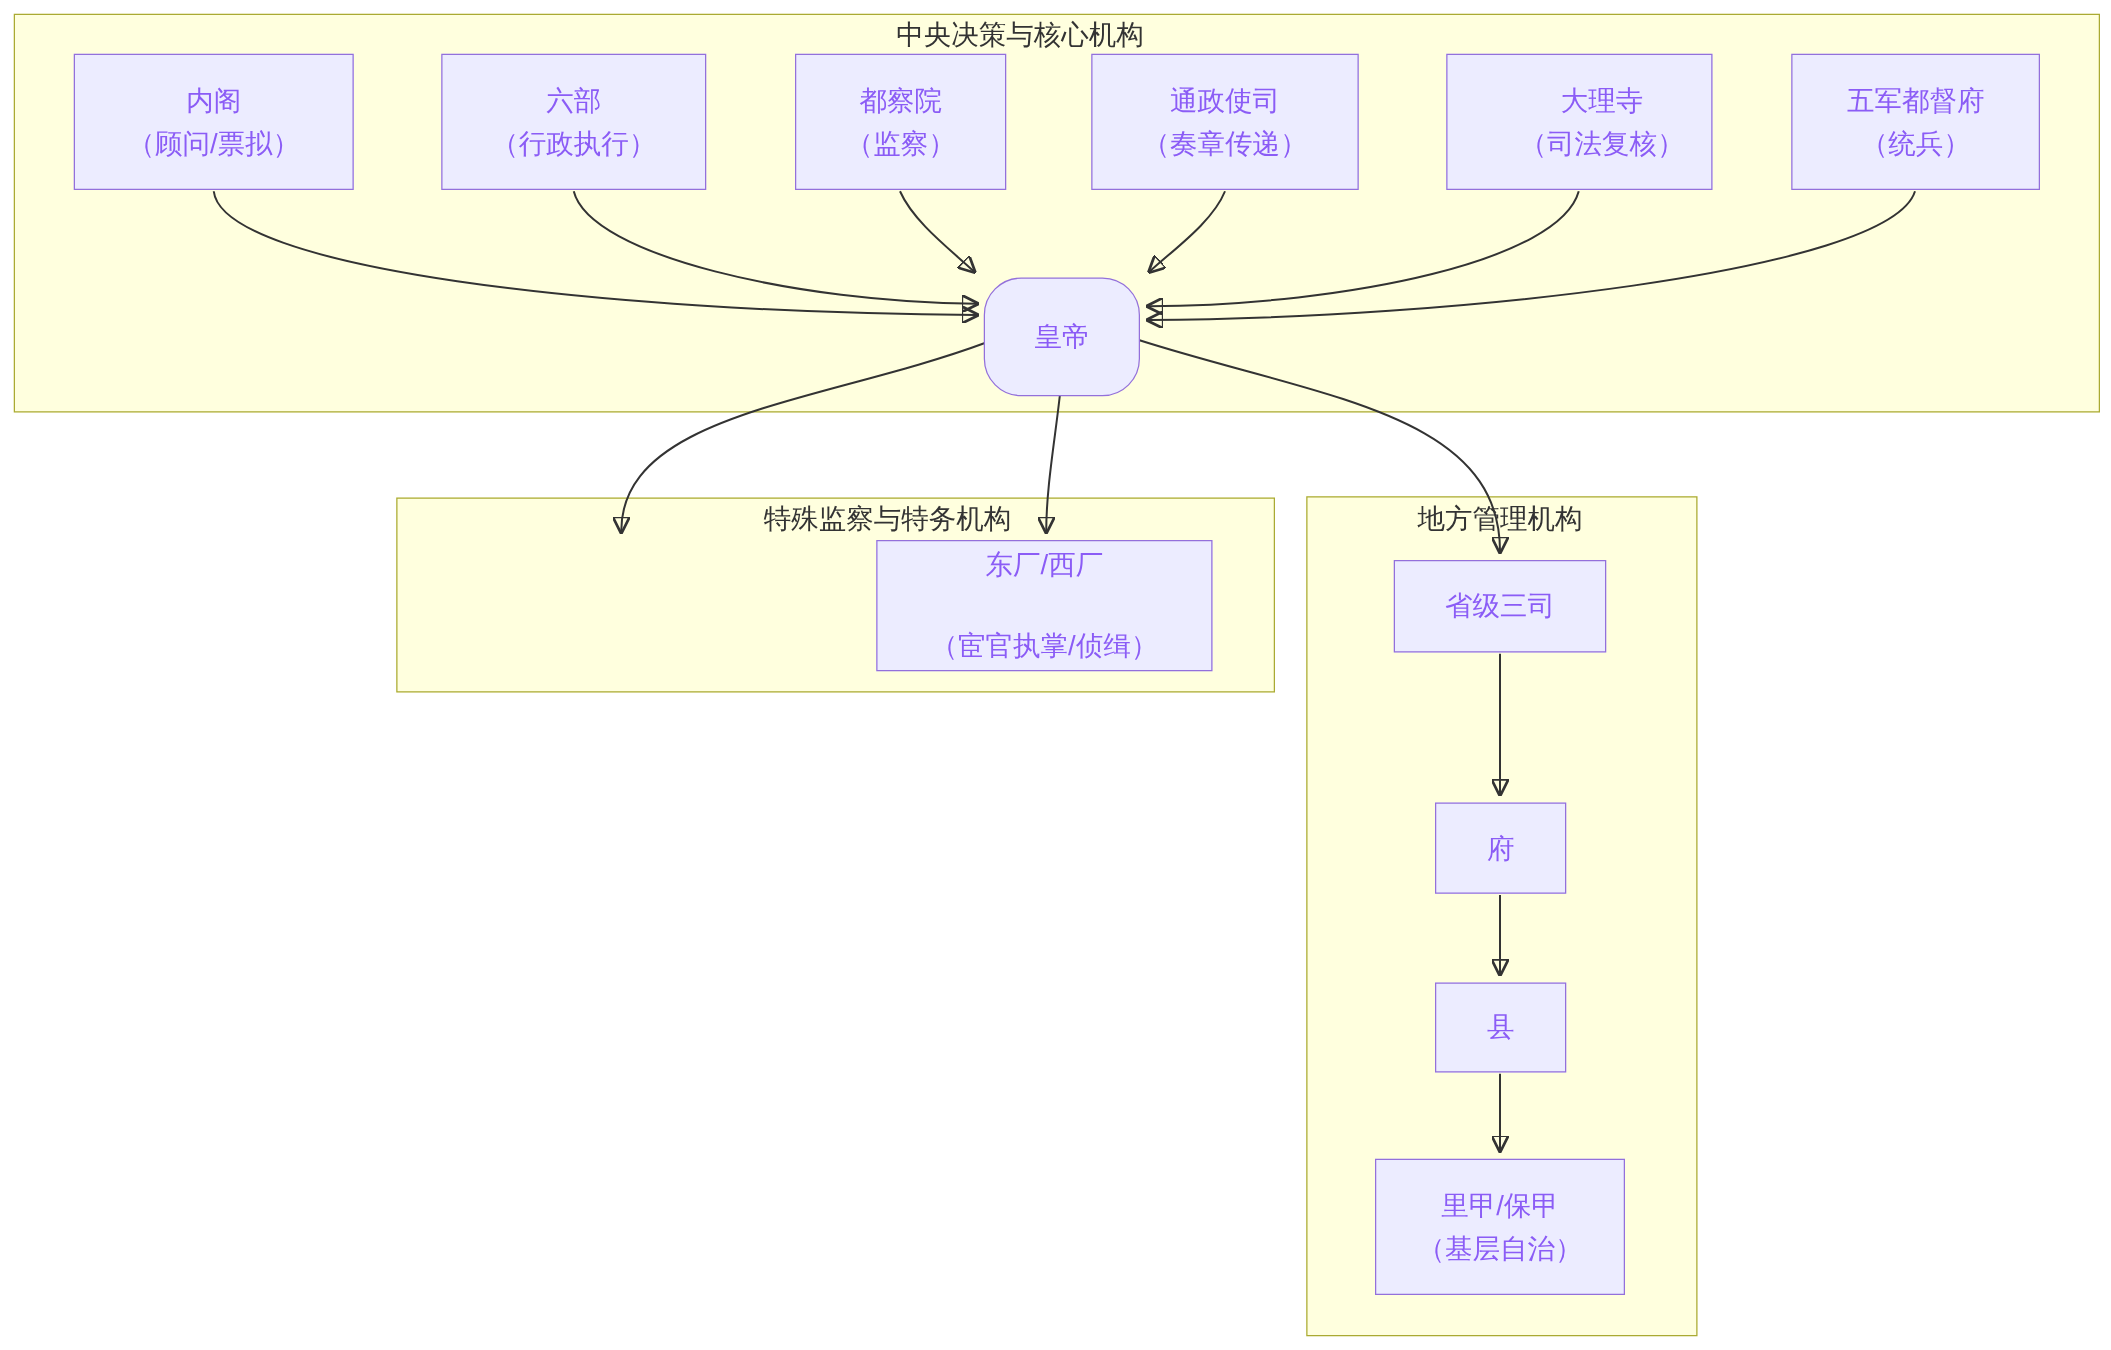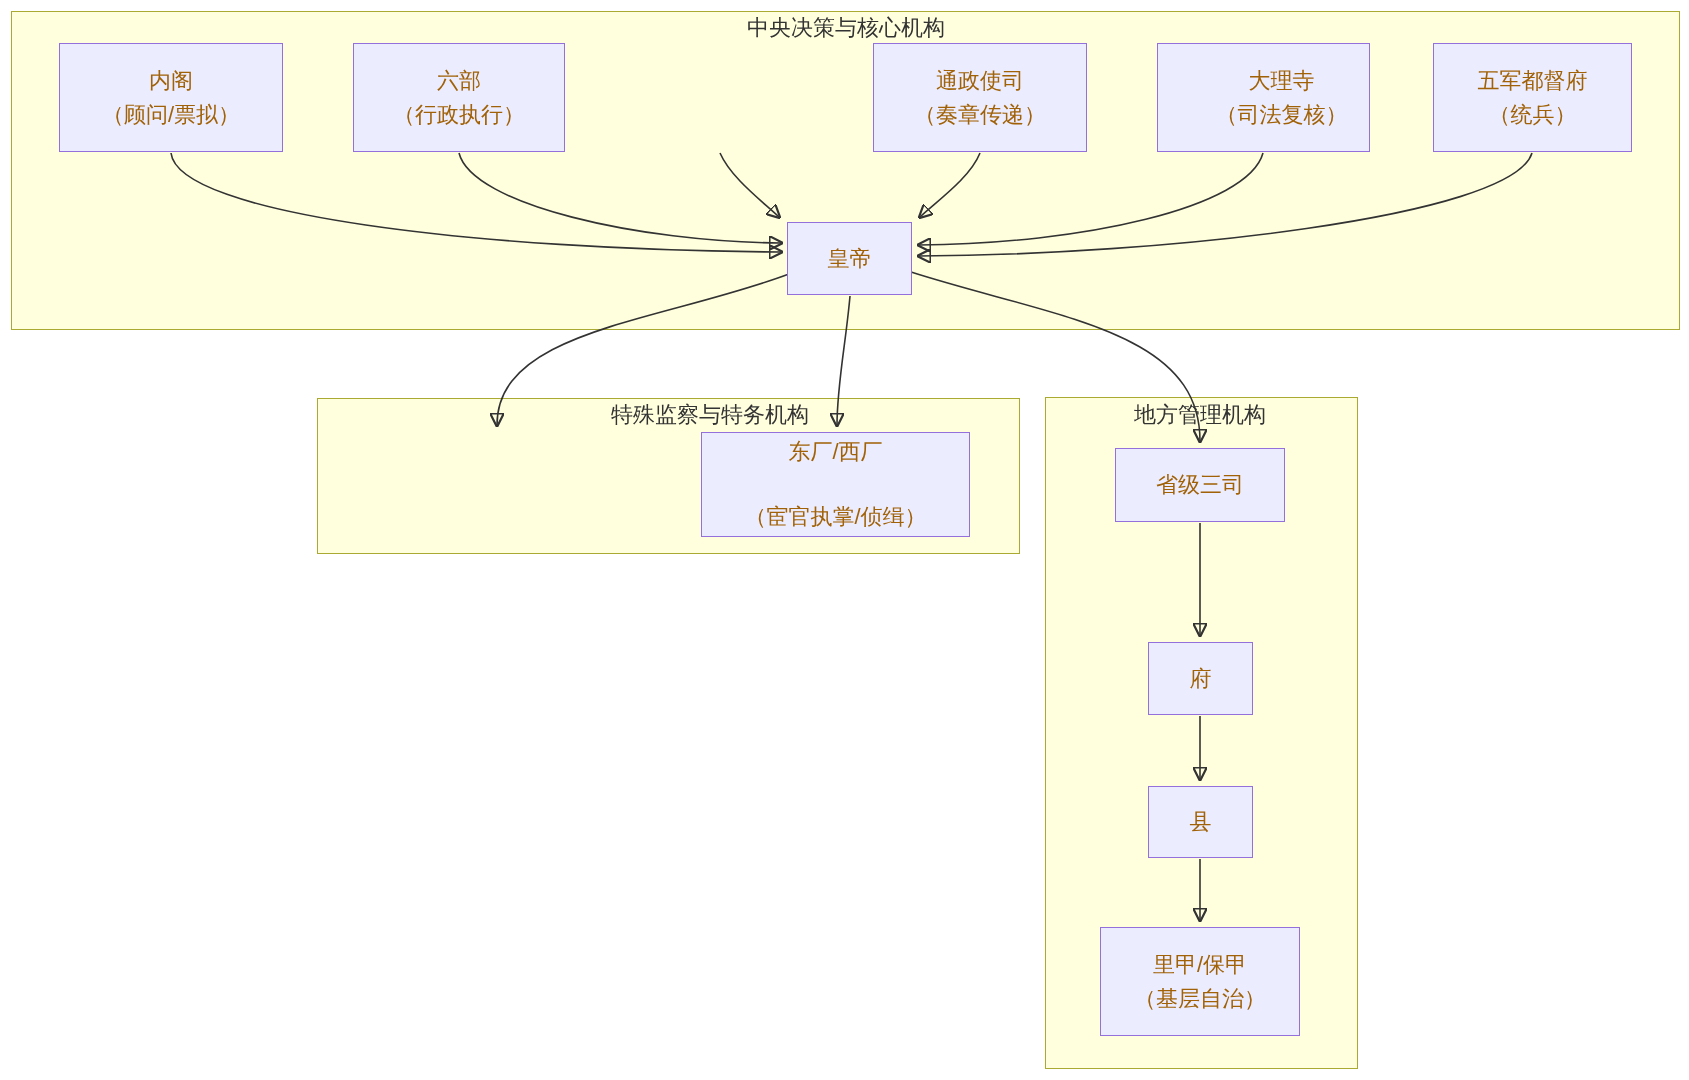--- a/index.html
+++ b/index.html
@@ -10,34 +10,34 @@
   .cluster{position:absolute;background:#ffffde;border:1px solid #aaaa33;z-index:1;}
   .cluster-title{
     position:absolute;transform:translateX(-50%);white-space:nowrap;
     font-size:22px;color:#333333;z-index:2;
   }
   .edges{position:absolute;left:0;top:0;width:1689px;height:1080px;z-index:3;}
   .edges path{fill:none;stroke:#333333;stroke-width:1.6px;}
   .node{
     position:absolute;box-sizing:border-box;background:#ececff;border:1.2px solid #9370db;
     display:flex;flex-direction:column;align-items:center;justify-content:center;
-    text-align:center;font-size:22px;line-height:34px;color:#a16207;z-index:4;
+    text-align:center;font-size:22px;line-height:34px;color:#8b5cf6;z-index:4;
   }
   .node span{display:block;white-space:nowrap;}
 </style>
 </head>
 <body>
 
 <div class="stage">
 
   <div class="cluster" style="left:11px;top:11px;width:1667px;height:317px;"></div>
   <div class="cluster" style="left:317px;top:398px;width:701px;height:154px;"></div>
   <div class="cluster" style="left:1045px;top:397px;width:311px;height:670px;"></div>
 
-  <div class="cluster-title" style="left:846px;top:13px;">中央决策与核心机构</div>
+  <div class="cluster-title" style="left:816px;top:13px;">中央决策与核心机构</div>
   <div class="cluster-title" style="left:667px;top:400px;margin-left:43px;">特殊监察与特务机构</div>
   <div class="cluster-title" style="left:1200px;top:400px;">地方管理机构</div>
 
   <svg class="edges" viewBox="0 0 1689 1080">
     <defs>
       <marker id="arrow" viewBox="0 0 10 10" refX="8.5" refY="5" markerWidth="8.5" markerHeight="8.5" orient="auto-start-reverse">
         <path d="M 0 0 L 10 5 L 0 10 z" fill="#333333" stroke="none"></path>
       </marker>
     </defs>
     <path d="M 171 153 C 178 215, 480 250, 781 252" marker-end="url(#arrow)"></path>
@@ -57,37 +57,41 @@
   <div class="node" style="left:59px;top:43px;width:224px;height:109px;">
     <span>内阁</span>
     <span>（顾问/票拟）</span>
   </div>
 
   <div class="node" style="left:353px;top:43px;width:212px;height:109px;">
     <span>六部</span>
     <span>（行政执行）</span>
   </div>
 
+  <div class="node" style="left:636px;top:43px;width:169px;height:109px;">
+    <span>都察院</span>
+    <span>（监察）</span>
+  </div>
 
   <div class="node" style="left:873px;top:43px;width:214px;height:109px;">
     <span>通政使司</span>
     <span>（奏章传递）</span>
   </div>
 
   <div class="node" style="left:1157px;top:43px;width:213px;height:109px;padding-left:36px;">
     <span>大理寺</span>
     <span>（司法复核）</span>
   </div>
 
   <div class="node" style="left:1433px;top:43px;width:199px;height:109px;">
     <span>五军都督府</span>
     <span>（统兵）</span>
   </div>
 
-  <div class="node" style="left:787px;top:222px;width:125px;height:73px;">
+  <div class="node" style="left:787px;top:222px;width:125px;height:95px;border-radius:30px;">
     <span>皇帝</span>
   </div>
 
 
   <div class="node" style="left:701px;top:432px;width:269px;height:105px;gap:31px;">
     <span>东厂/西厂</span>
     <span>（宦官执掌/侦缉）</span>
   </div>
 
   <div class="node" style="left:1115px;top:448px;width:170px;height:74px;">

